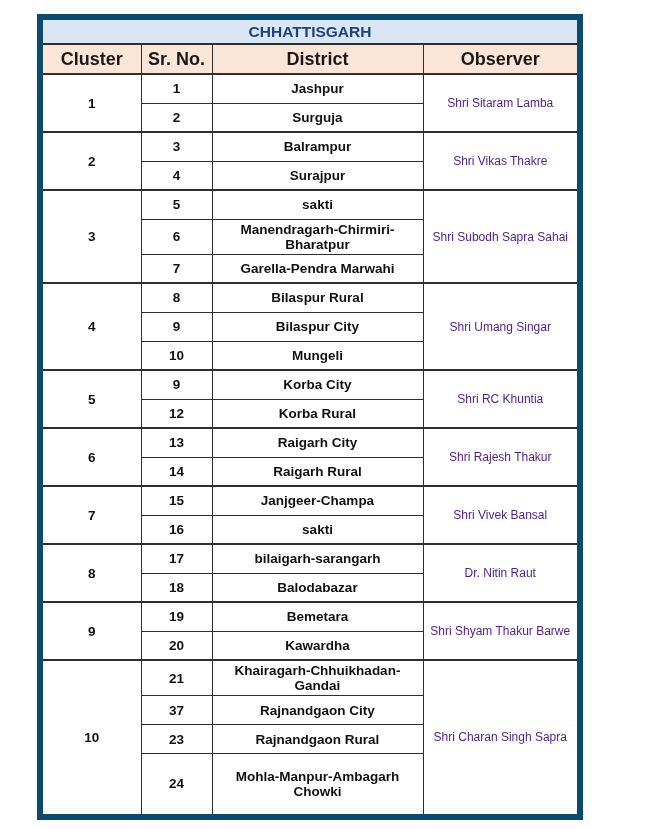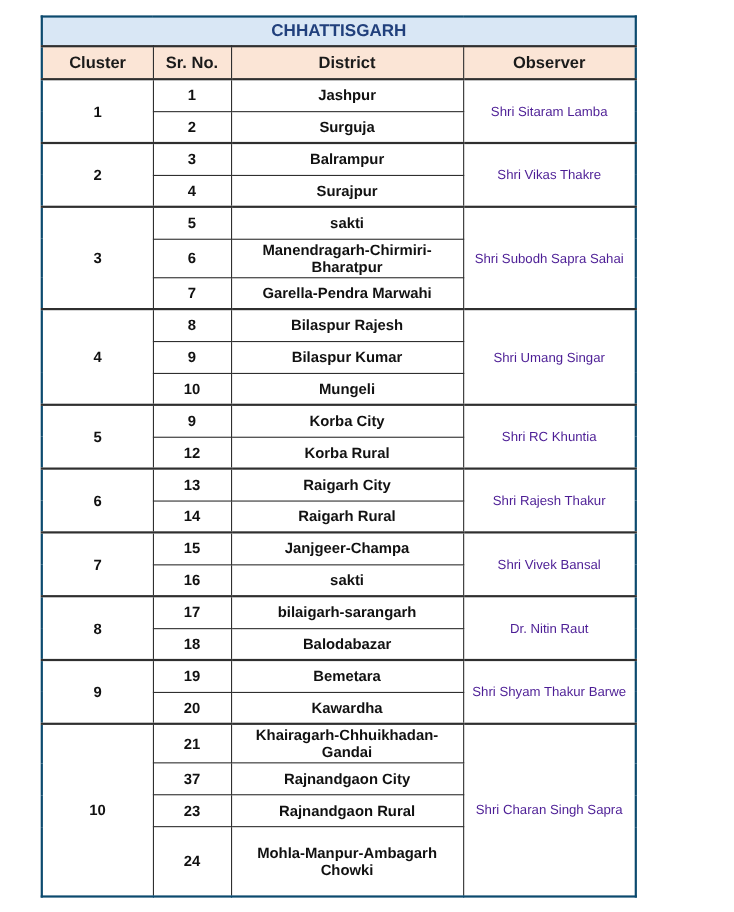--- a/index.html
+++ b/index.html
@@ -20,21 +20,21 @@
     left: 37px;
     top: 14px;
     width: 540px;
     border-collapse: collapse;
     table-layout: fixed;
   }
   table.obs-table, table.obs-table td, table.obs-table th {
     border: 1px solid #2f2f2f;
   }
   table.obs-table {
-    border: 2px solid #0c4a6e;
+    border: 6px solid #0c4a6e;
     padding-left: 31px;
   }
   col.c-cluster  { width: 101px; }
   col.c-sr       { width: 71px; }
   col.c-district { width: 211px; }
   col.c-observer { width: 157px; }
 
   td, th {
     text-align: center;
     vertical-align: middle;
@@ -46,21 +46,21 @@
     color: #21407c;
     font-weight: bold;
     font-size: 15.5px;
     height: 27px;
     border-bottom-width: 2px !important;
   }
   tr.header-row th {
     background: #fbe5d6;
     color: #1a1a1a;
     font-weight: bold;
-    font-size: 15px;
+    font-size: 18px;
     height: 30px;
     border-bottom-width: 2px;
   }
   tbody tr { height: 29px; }
   tbody tr:last-child { height: 63px; }
   tr.cluster-start td { border-top-width: 2px; }
 
   td.cluster-cell, td.sr-cell, td.district-cell {
     color: #111111;
     font-weight: bold;
@@ -126,26 +126,26 @@
           <td class="sr-cell">6</td>
           <td class="district-cell">Manendragarh-Chirmiri-Bharatpur</td>
         </tr>
         <tr>
           <td class="sr-cell">7</td>
           <td class="district-cell">Garella-Pendra Marwahi</td>
         </tr>
         <tr class="cluster-start">
           <td class="cluster-cell" rowspan="3">4</td>
           <td class="sr-cell">8</td>
-          <td class="district-cell">Bilaspur Rajesh</td>
+          <td class="district-cell">Bilaspur Rural</td>
           <td class="observer-cell" rowspan="3">Shri Umang Singar</td>
         </tr>
         <tr>
           <td class="sr-cell">9</td>
-          <td class="district-cell">Bilaspur Kumar</td>
+          <td class="district-cell">Bilaspur City</td>
         </tr>
         <tr>
           <td class="sr-cell">10</td>
           <td class="district-cell">Mungeli</td>
         </tr>
         <tr class="cluster-start">
           <td class="cluster-cell" rowspan="2">5</td>
           <td class="sr-cell">9</td>
           <td class="district-cell">Korba City</td>
           <td class="observer-cell" rowspan="2">Shri RC Khuntia</td>

